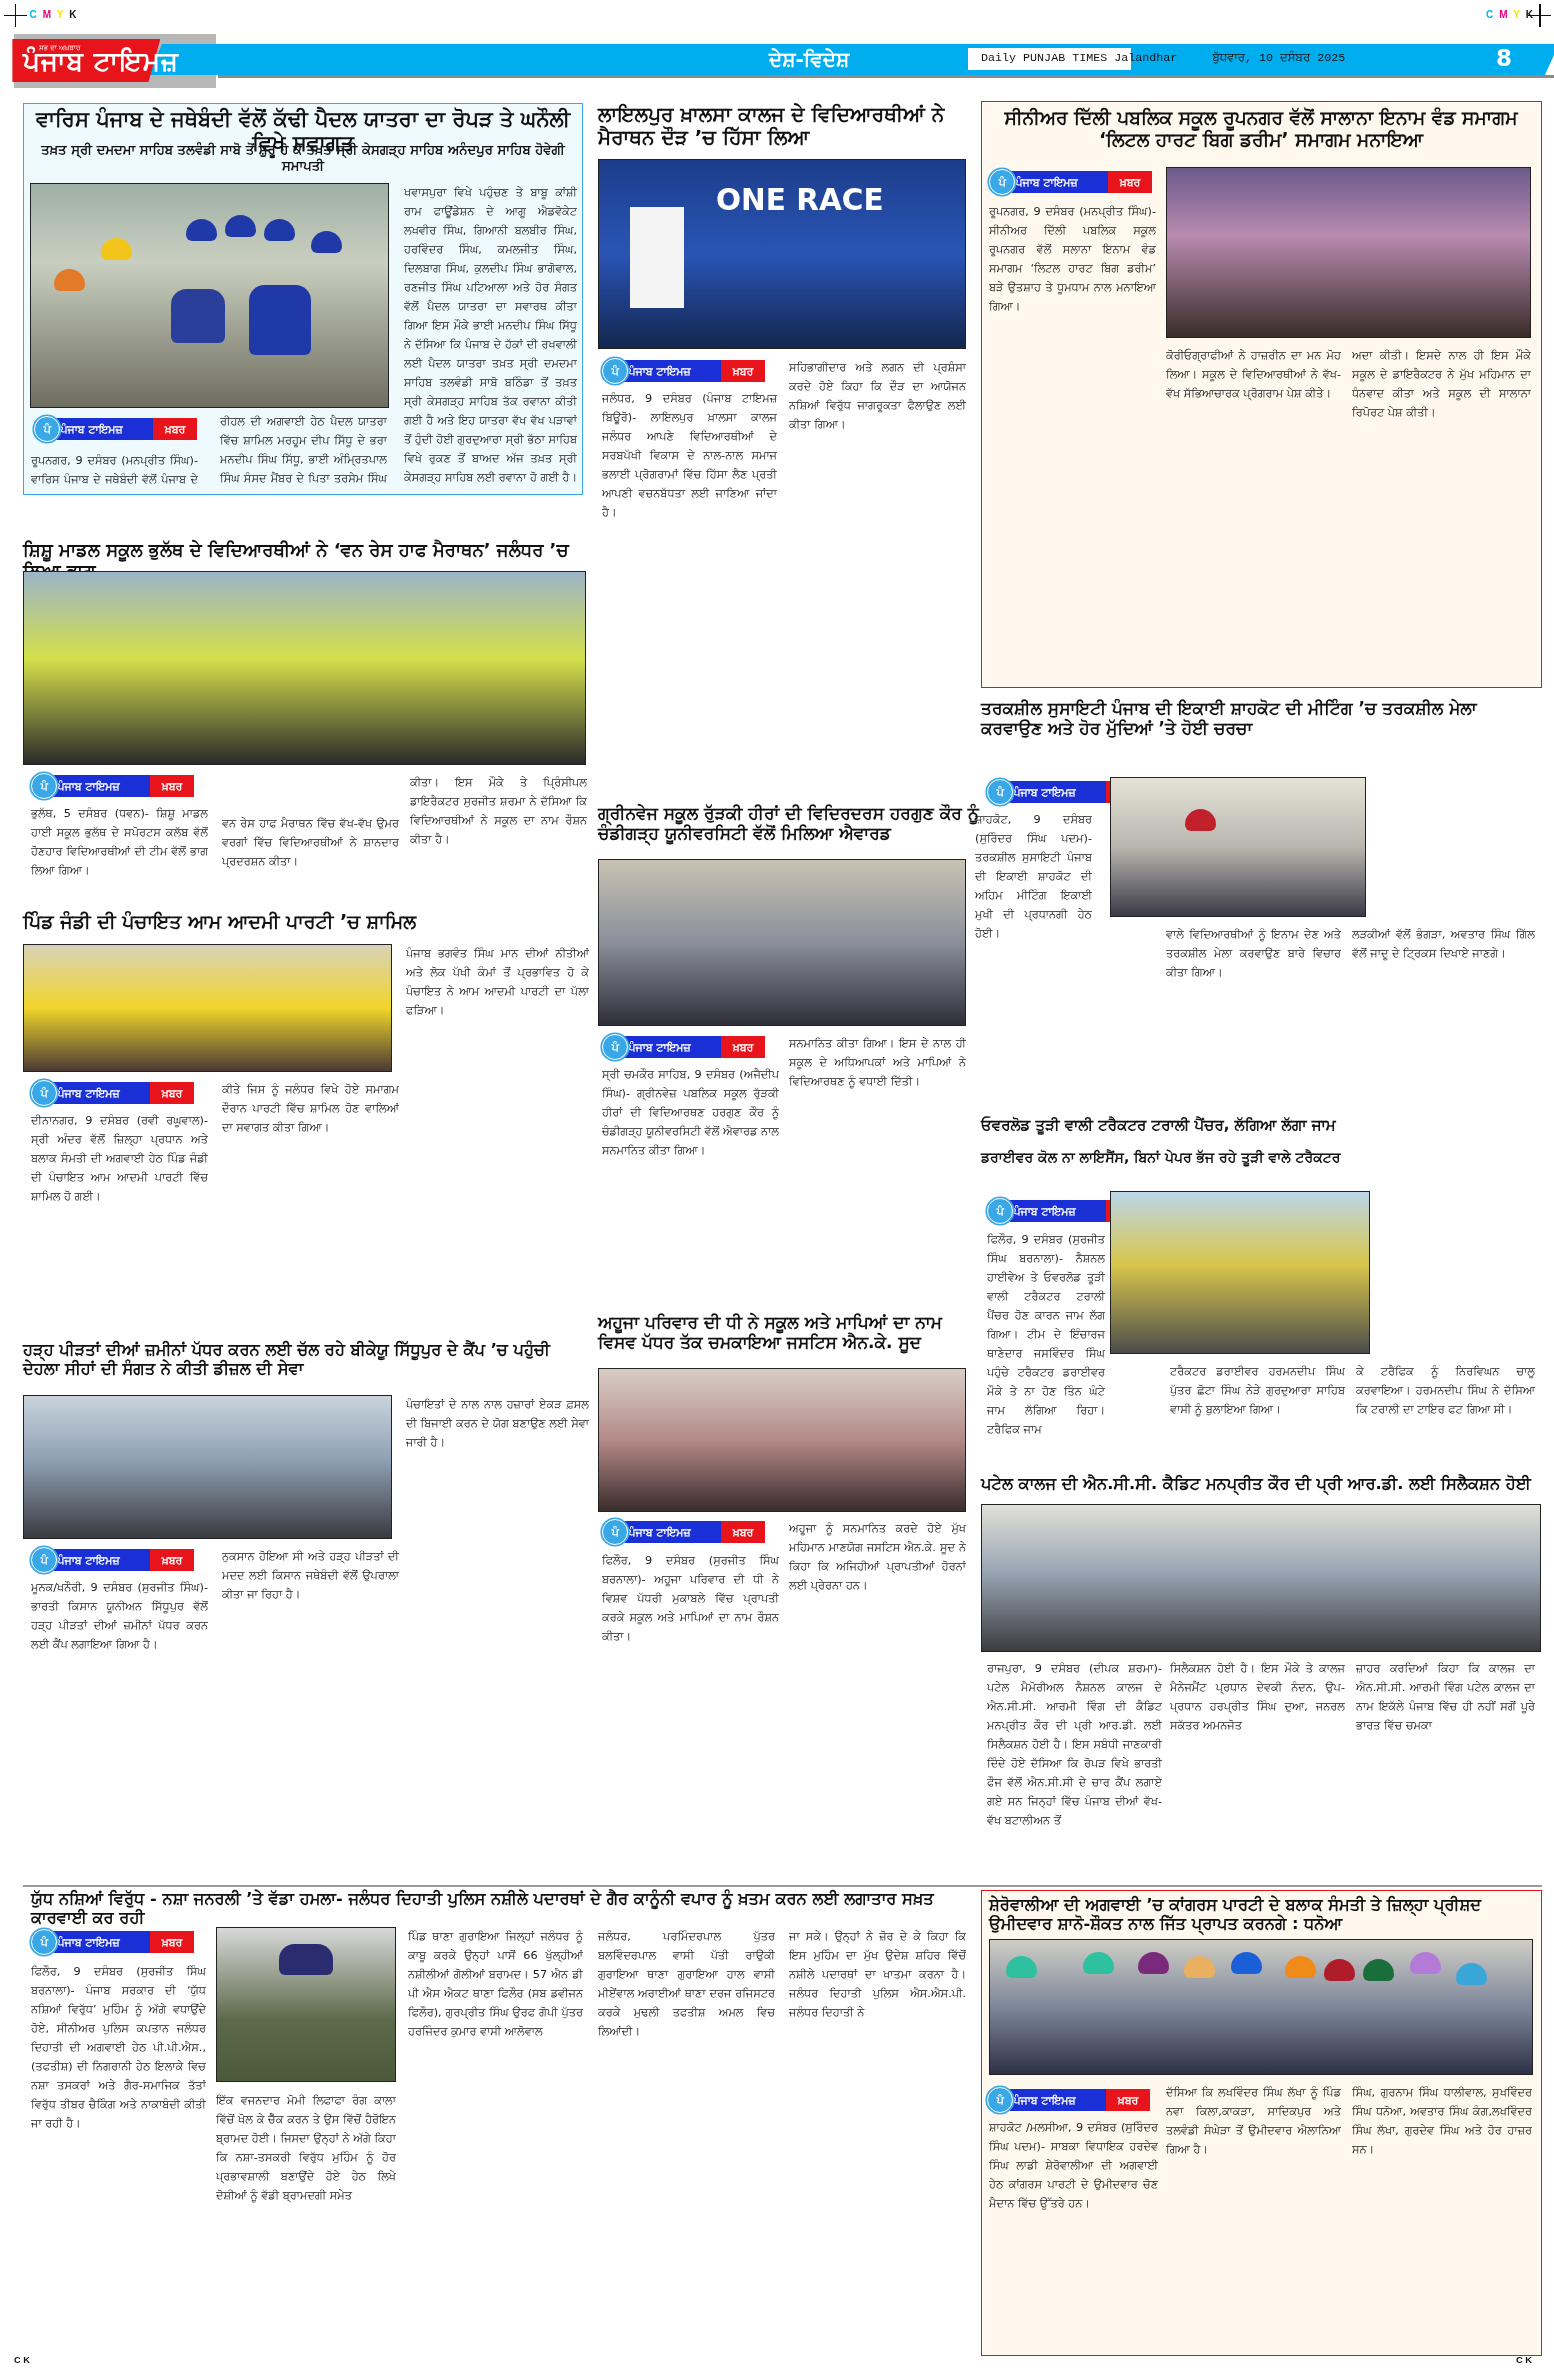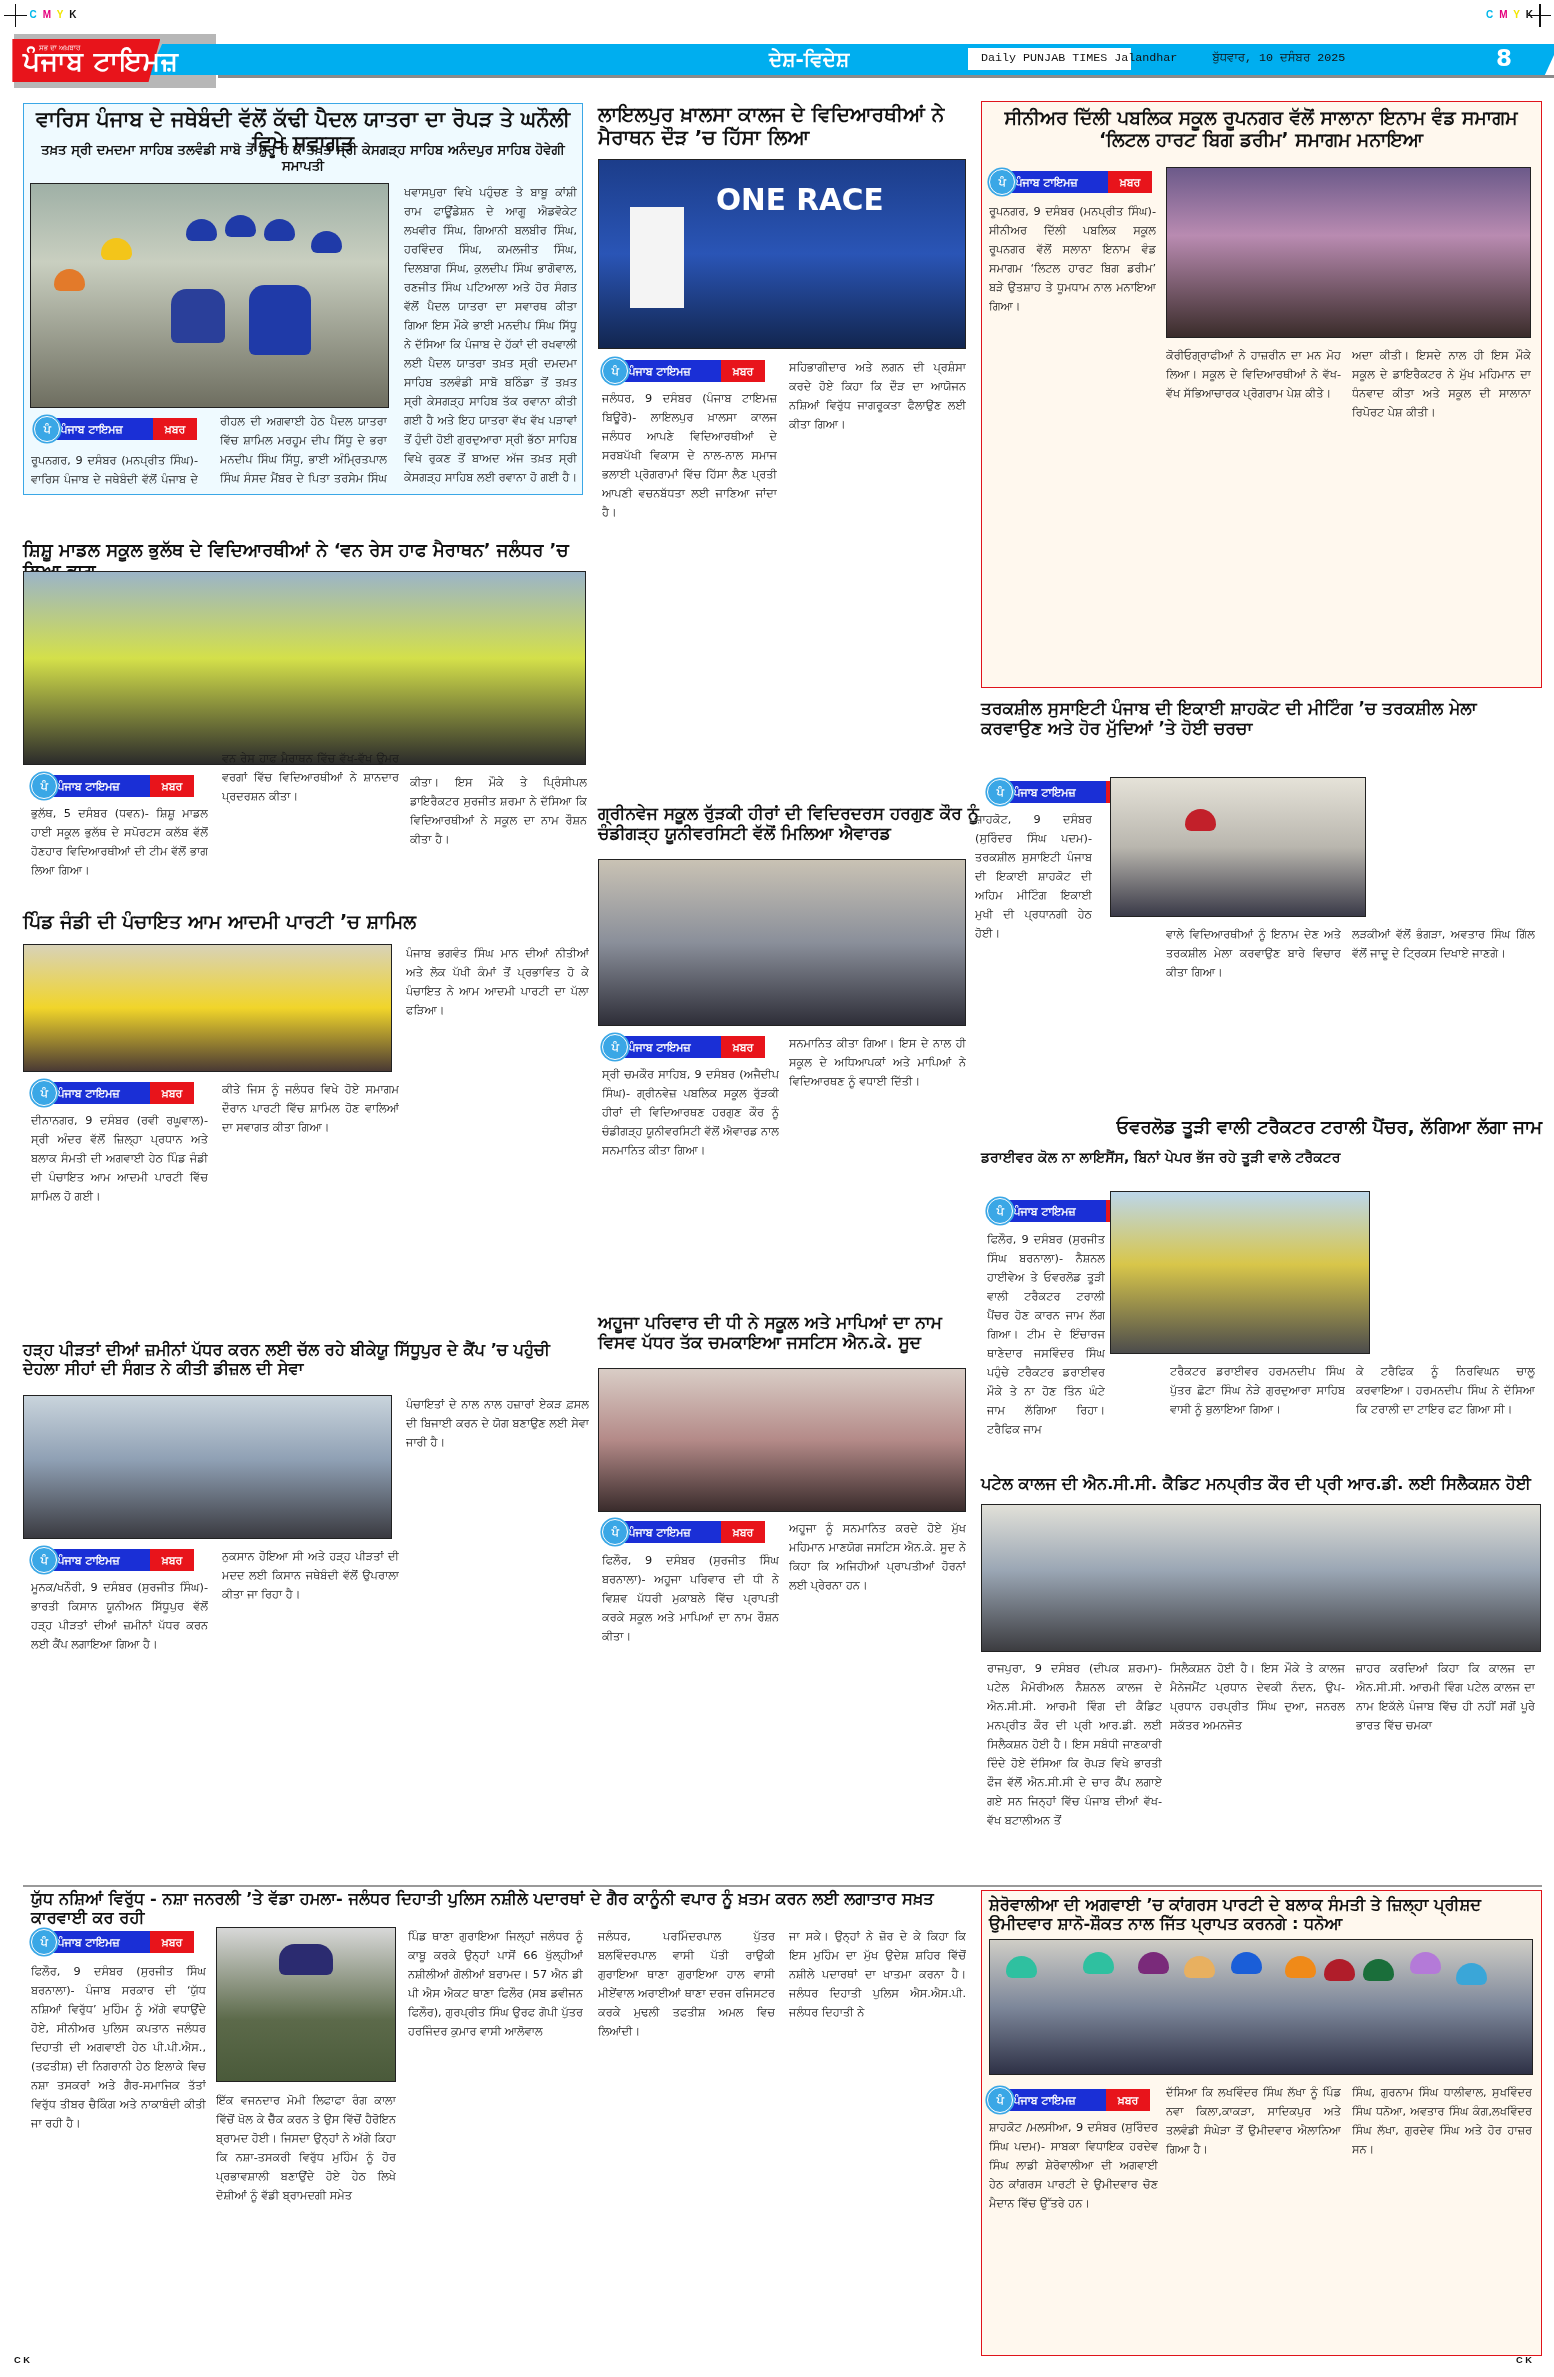--- a/index.html
+++ b/index.html
@@ -139,21 +139,21 @@
 <div class="headline" style="left:23px;top:540px;width:567px;font-size:18px;">ਸ਼ਿਸ਼ੂ ਮਾਡਲ ਸਕੂਲ ਭੁਲੱਥ ਦੇ ਵਿਦਿਆਰਥੀਆਂ ਨੇ ‘ਵਨ ਰੇਸ ਹਾਫ ਮੈਰਾਥਨ’ ਜਲੰਧਰ ’ਚ ਲਿਆ ਭਾਗ</div>
 <div class="photo" style="left:23px;top:571px;width:563px;height:194px;">
   <div class="scene" style="background:linear-gradient(180deg,#9bb4c8 0%,#d4e04a 45%,#2b2b2b 100%);"></div>
 </div>
 <div class="badge" style="left:31px;top:773px;">
   <div class="logo">ਪੰ</div>
   <div class="blue">ਪੰਜਾਬ ਟਾਇਮਜ਼</div>
   <div class="red">ਖ਼ਬਰ</div>
 </div>
 <div class="col" style="left:31px;top:804px;width:177px;height:97px;">ਭੁਲੱਥ, 5 ਦਸੰਬਰ (ਧਵਨ)- ਸ਼ਿਸ਼ੂ ਮਾਡਲ ਹਾਈ ਸਕੂਲ ਭੁਲੱਥ ਦੇ ਸਪੋਰਟਸ ਕਲੱਬ ਵੱਲੋਂ ਹੋਣਹਾਰ ਵਿਦਿਆਰਥੀਆਂ ਦੀ ਟੀਮ ਵੱਲੋਂ ਭਾਗ ਲਿਆ ਗਿਆ।</div>
-<div class="col" style="left:222px;top:749px;width:177px;height:128px;">ਵਨ ਰੇਸ ਹਾਫ ਮੈਰਾਥਨ ਵਿੱਚ ਵੱਖ-ਵੱਖ ਉਮਰ ਵਰਗਾਂ ਵਿੱਚ ਵਿਦਿਆਰਥੀਆਂ ਨੇ ਸ਼ਾਨਦਾਰ ਪ੍ਰਦਰਸ਼ਨ ਕੀਤਾ।</div>
+<div class="col" style="left:222px;top:814px;width:177px;height:128px;">ਵਨ ਰੇਸ ਹਾਫ ਮੈਰਾਥਨ ਵਿੱਚ ਵੱਖ-ਵੱਖ ਉਮਰ ਵਰਗਾਂ ਵਿੱਚ ਵਿਦਿਆਰਥੀਆਂ ਨੇ ਸ਼ਾਨਦਾਰ ਪ੍ਰਦਰਸ਼ਨ ਕੀਤਾ।</div>
 <div class="col" style="left:410px;top:773px;width:177px;height:128px;">ਕੀਤਾ। ਇਸ ਮੌਕੇ ਤੇ ਪ੍ਰਿੰਸੀਪਲ ਡਾਇਰੈਕਟਰ ਸੁਰਜੀਤ ਸ਼ਰਮਾ ਨੇ ਦੱਸਿਆ ਕਿ ਵਿਦਿਆਰਥੀਆਂ ਨੇ ਸਕੂਲ ਦਾ ਨਾਮ ਰੌਸ਼ਨ ਕੀਤਾ ਹੈ।</div>
 
 <div class="headline" style="left:23px;top:911px;width:567px;font-size:19px;">ਪਿੰਡ ਜੰਡੀ ਦੀ ਪੰਚਾਇਤ ਆਮ ਆਦਮੀ ਪਾਰਟੀ ’ਚ ਸ਼ਾਮਿਲ</div>
 <div class="photo" style="left:23px;top:944px;width:369px;height:128px;">
   <div class="scene" style="background:linear-gradient(180deg,#d8d2b8 0%,#f1d52a 50%,#4a3a34 100%);"></div>
 </div>
 <div class="badge" style="left:31px;top:1080px;">
   <div class="logo">ਪੰ</div>
   <div class="blue">ਪੰਜਾਬ ਟਾਇਮਜ਼</div>
   <div class="red">ਖ਼ਬਰ</div>
@@ -181,21 +181,21 @@
   <div class="red">ਖ਼ਬਰ</div>
 </div>
 <div class="photo" style="left:1110px;top:777px;width:256px;height:140px;">
   <div class="scene" style="background:linear-gradient(180deg,#e5e2d8 0%,#b9b6ae 50%,#3a3a48 100%);"></div>
   <div class="turban" style="left:74px;top:31px;background:#c2202a;"></div>
 </div>
 <div class="col" style="left:975px;top:810px;width:117px;height:295px;">ਸ਼ਾਹਕੋਟ, 9 ਦਸੰਬਰ (ਸੁਰਿੰਦਰ ਸਿੰਘ ਪਦਮ)- ਤਰਕਸ਼ੀਲ ਸੁਸਾਇਟੀ ਪੰਜਾਬ ਦੀ ਇਕਾਈ ਸ਼ਾਹਕੋਟ ਦੀ ਅਹਿਮ ਮੀਟਿੰਗ ਇਕਾਈ ਮੁਖੀ ਦੀ ਪ੍ਰਧਾਨਗੀ ਹੇਠ ਹੋਈ।</div>
 <div class="col" style="left:1166px;top:925px;width:175px;height:183px;">ਵਾਲੇ ਵਿਦਿਆਰਥੀਆਂ ਨੂੰ ਇਨਾਮ ਦੇਣ ਅਤੇ ਤਰਕਸ਼ੀਲ ਮੇਲਾ ਕਰਵਾਉਣ ਬਾਰੇ ਵਿਚਾਰ ਕੀਤਾ ਗਿਆ।</div>
 <div class="col" style="left:1352px;top:925px;width:183px;height:183px;">ਲੜਕੀਆਂ ਵੱਲੋਂ ਭੰਗੜਾ, ਅਵਤਾਰ ਸਿੰਘ ਗਿੱਲ ਵੱਲੋਂ ਜਾਦੂ ਦੇ ਟ੍ਰਿਕਸ ਦਿਖਾਏ ਜਾਣਗੇ।</div>
 
-<div class="headline" style="left:981px;top:1117px;width:561px;font-size:18px;text-align:right;">ਓਵਰਲੋਡ ਤੂੜੀ ਵਾਲੀ ਟਰੈਕਟਰ ਟਰਾਲੀ ਪੈਂਚਰ, ਲੱਗਿਆ ਲੱਗਾ ਜਾਮ</div>
+<div class="headline" style="left:981px;top:1117px;width:561px;font-size:15px;">ਓਵਰਲੋਡ ਤੂੜੀ ਵਾਲੀ ਟਰੈਕਟਰ ਟਰਾਲੀ ਪੈਂਚਰ, ਲੱਗਿਆ ਲੱਗਾ ਜਾਮ</div>
 <div class="subhead" style="left:981px;top:1149px;width:561px;font-size:14px;">ਡਰਾਈਵਰ ਕੋਲ ਨਾ ਲਾਇਸੈਂਸ, ਬਿਨਾਂ ਪੇਪਰ ਭੱਜ ਰਹੇ ਤੂੜੀ ਵਾਲੇ ਟਰੈਕਟਰ</div>
 <div class="badge" style="left:987px;top:1198px;">
   <div class="logo">ਪੰ</div>
   <div class="blue">ਪੰਜਾਬ ਟਾਇਮਜ਼</div>
   <div class="red">ਖ਼ਬਰ</div>
 </div>
 <div class="photo" style="left:1110px;top:1191px;width:260px;height:163px;">
   <div class="scene" style="background:linear-gradient(180deg,#bcd6ea 0%,#d8c64a 45%,#4c4c4c 100%);"></div>
 </div>
 <div class="col" style="left:987px;top:1230px;width:118px;height:233px;">ਫਿਲੌਰ, 9 ਦਸੰਬਰ (ਸੁਰਜੀਤ ਸਿੰਘ ਬਰਨਾਲਾ)- ਨੈਸ਼ਨਲ ਹਾਈਵੇਅ ਤੇ ਓਵਰਲੋਡ ਤੂੜੀ ਵਾਲੀ ਟਰੈਕਟਰ ਟਰਾਲੀ ਪੈਂਚਰ ਹੋਣ ਕਾਰਨ ਜਾਮ ਲੱਗ ਗਿਆ। ਟੀਮ ਦੇ ਇੰਚਾਰਜ ਥਾਣੇਦਾਰ ਜਸਵਿੰਦਰ ਸਿੰਘ ਪਹੁੰਚੇ ਟਰੈਕਟਰ ਡਰਾਈਵਰ ਮੌਕੇ ਤੇ ਨਾ ਹੋਣ ਤਿੰਨ ਘੰਟੇ ਜਾਮ ਲੱਗਿਆ ਰਿਹਾ। ਟਰੈਫਿਕ ਜਾਮ</div>

